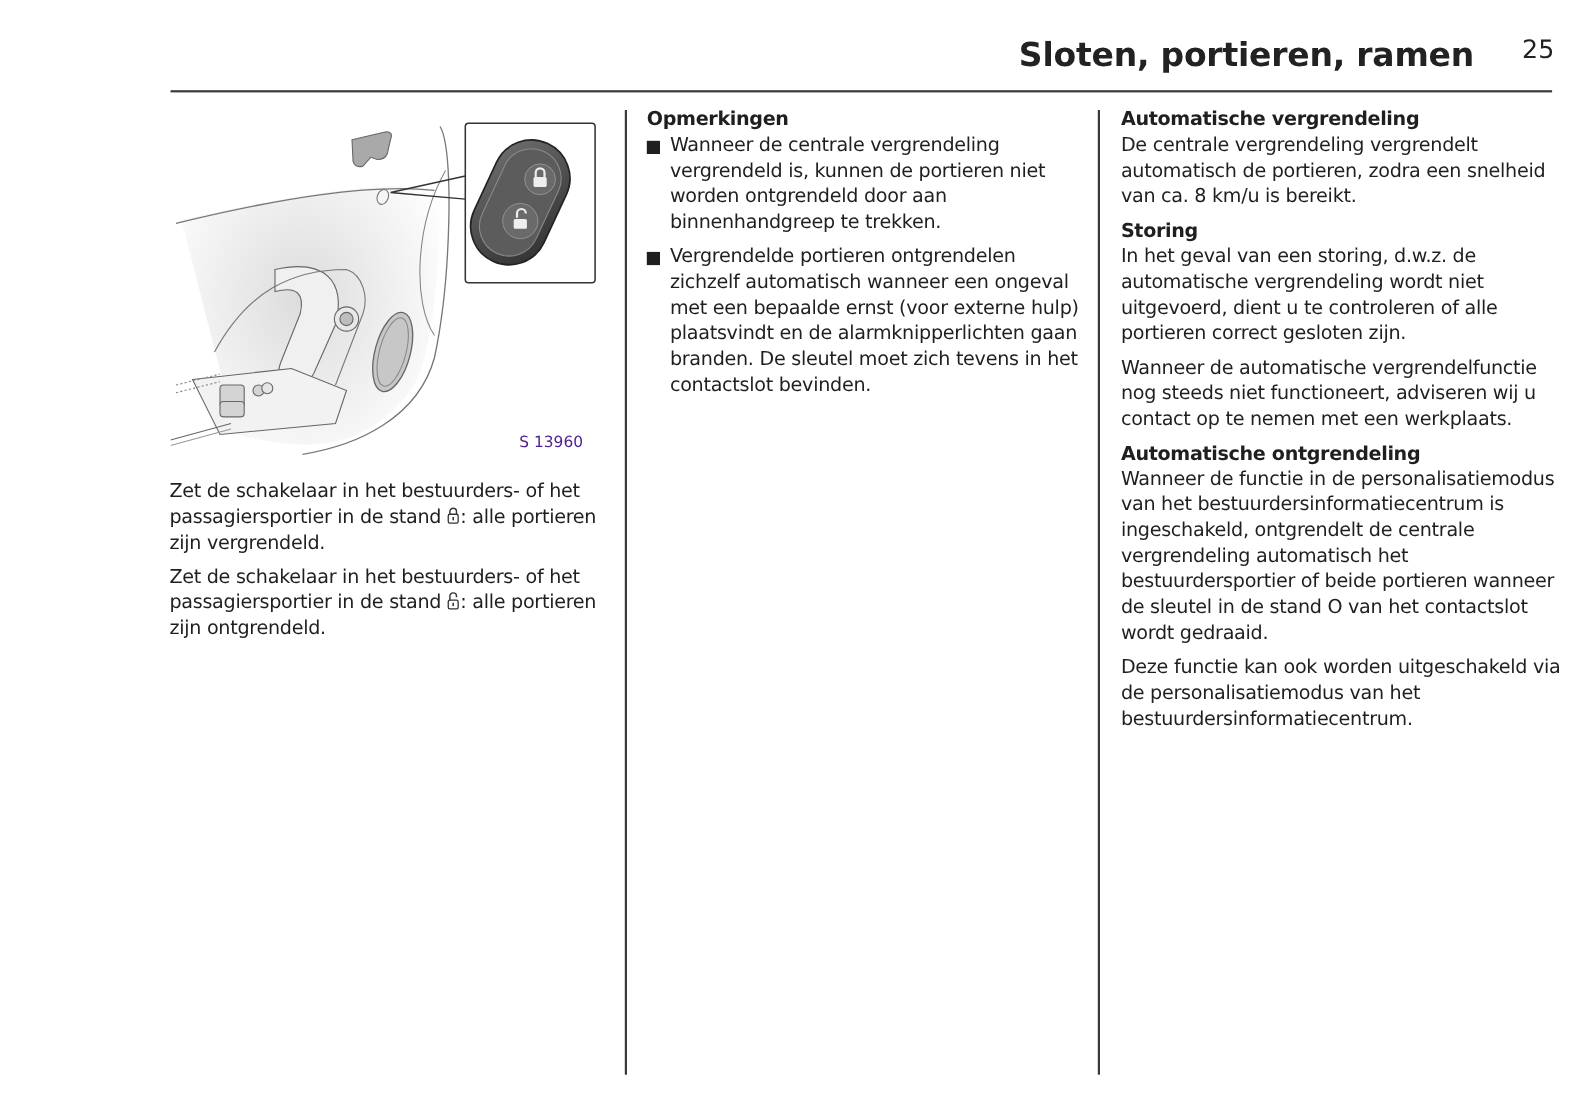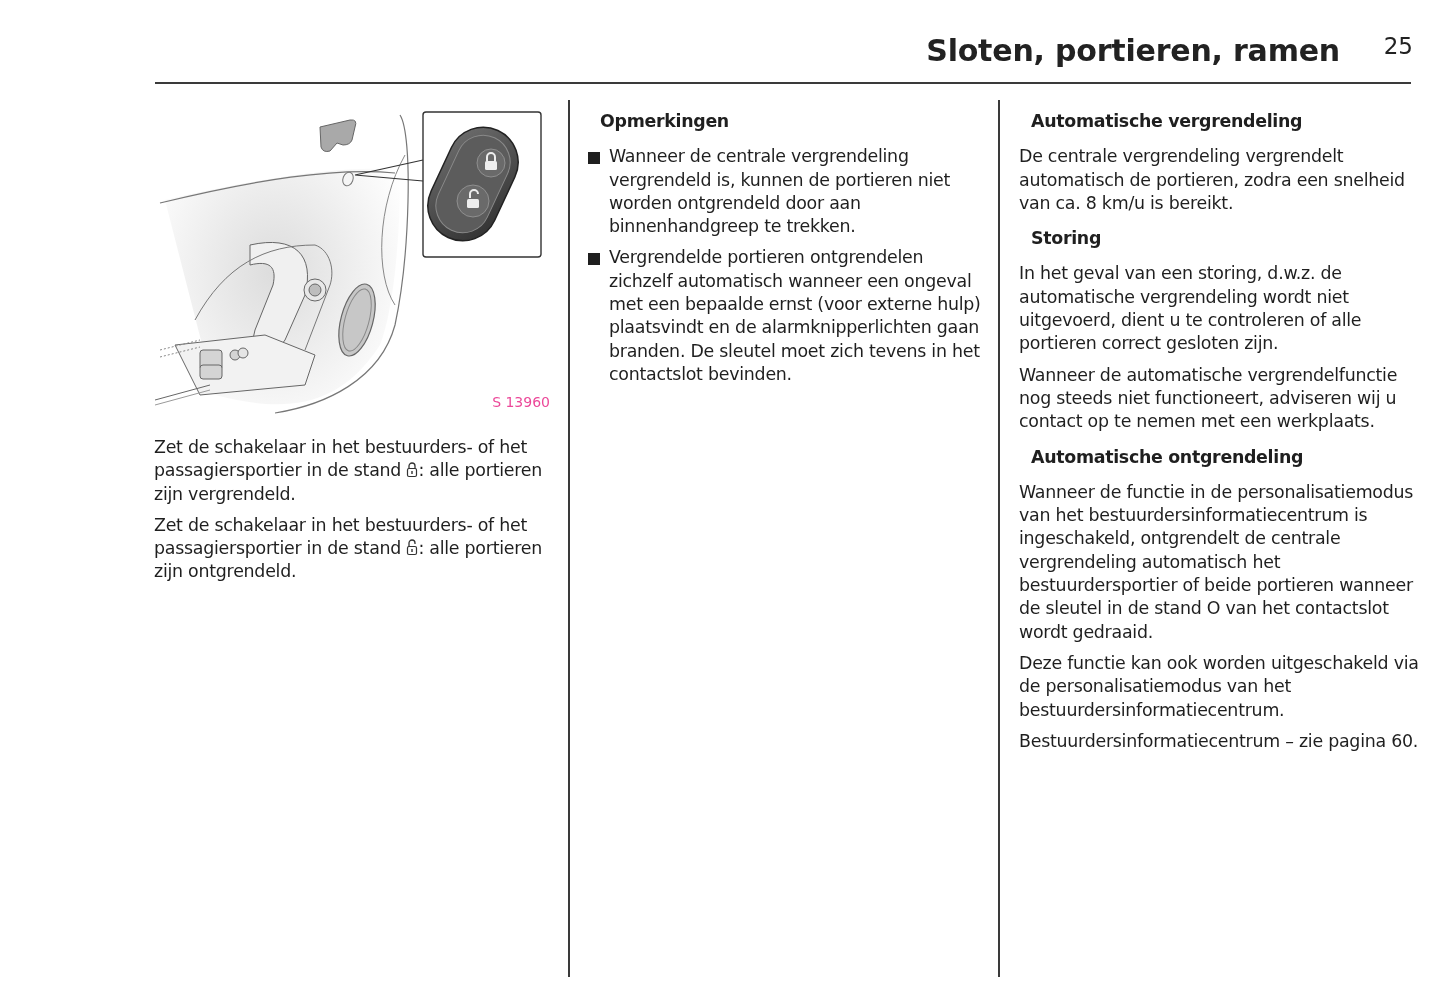--- a/index.html
+++ b/index.html
@@ -4,28 +4,28 @@
 <style>
   html, body { margin: 0; padding: 0; background: #ffffff; }
   body { width: 1445px; height: 998px; position: relative; overflow: hidden;
          font-family: "DejaVu Sans", sans-serif; color: #1f1f1f; }
   .header-title { position: absolute; right: 105px; top: 33px; font-size: 30px; font-weight: bold; color: #222; letter-spacing: -0.2px; }
   .header-page { position: absolute; right: 32px; top: 33px; font-size: 23px; font-weight: normal; color: #222; }
   .header-rule { position: absolute; left: 155px; top: 82px; width: 1256px; height: 2px; background: #3a3a3a; }
   .col-divider { position: absolute; top: 100px; width: 2px; height: 877px; background: #3a3a3a; }
   .col { position: absolute; font-size: 17.4px; line-height: 23.3px; letter-spacing: -0.25px; }
   .col p { margin: 0 0 8px 0; }
-  .col h3 { margin: 12px; font-size: 17.4px; font-weight: bold; line-height: 23.3px; letter-spacing: -0.3px; }
+  .col h3 { margin: 0; font-size: 17.4px; font-weight: bold; line-height: 23.3px; letter-spacing: -0.3px; }
   .col1 { left: 154px; top: 436px; width: 400px; }
   .col2 { left: 588px; top: 98px; width: 395px; }
   .col3 { left: 1019px; top: 98px; width: 400px; }
   .bullet { position: relative; padding-left: 21px; margin: 0 0 8px 0; }
   .bullet-square { position: absolute; left: 0; top: 7px; width: 12px; height: 12px; background: #1f1f1f; }
   .figure { position: absolute; left: 155px; top: 95px; width: 395px; height: 325px; }
-  .figure-caption { position: absolute; right: 0; bottom: 10px; font-size: 14px; letter-spacing: 0; color: #ec4899; }
+  .figure-caption { position: absolute; right: 20px; bottom: 10px; font-size: 14px; letter-spacing: 0; color: #4c1d95; }
   .inline-lock { display: inline-block; width: 12px; height: 17px; vertical-align: -2px; }
 </style>
 </head>
 <body>
 
 <div class="header-title">Sloten, portieren, ramen</div>
 <div class="header-page">25</div>
 <div class="header-rule"></div>
 
 <div class="col-divider" style="left:568px"></div>
@@ -127,14 +127,13 @@
   <h3>Automatische vergrendeling</h3>
   <p>De centrale vergrendeling vergrendelt automatisch de portieren, zodra een snelheid van ca. 8 km/u is bereikt.</p>
 
   <h3>Storing</h3>
   <p>In het geval van een storing, d.w.z. de automatische vergrendeling wordt niet uitgevoerd, dient u te controleren of alle portieren correct gesloten zijn.</p>
   <p>Wanneer de automatische vergrendelfunctie nog steeds niet functioneert, adviseren wij u contact op te nemen met een werkplaats.</p>
 
   <h3>Automatische ontgrendeling</h3>
   <p>Wanneer de functie in de personalisatiemodus van het bestuurdersinformatiecentrum is ingeschakeld, ontgrendelt de centrale vergrendeling automatisch het bestuurdersportier of beide portieren wanneer de sleutel in de stand O van het contactslot wordt gedraaid.</p>
   <p>Deze functie kan ook worden uitgeschakeld via de personalisatiemodus van het bestuurdersinformatiecentrum.</p>
-  <p>Bestuurdersinformatiecentrum – zie pagina 60.</p>
 </div>
 
 </body></html>

